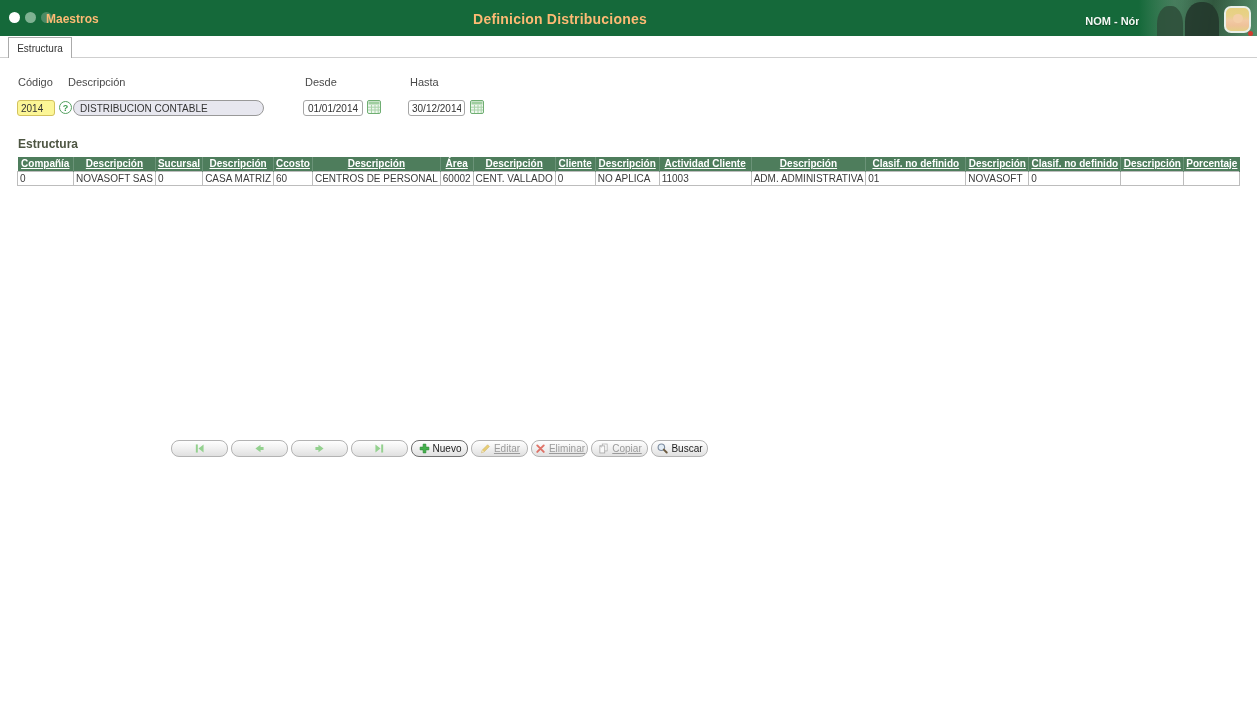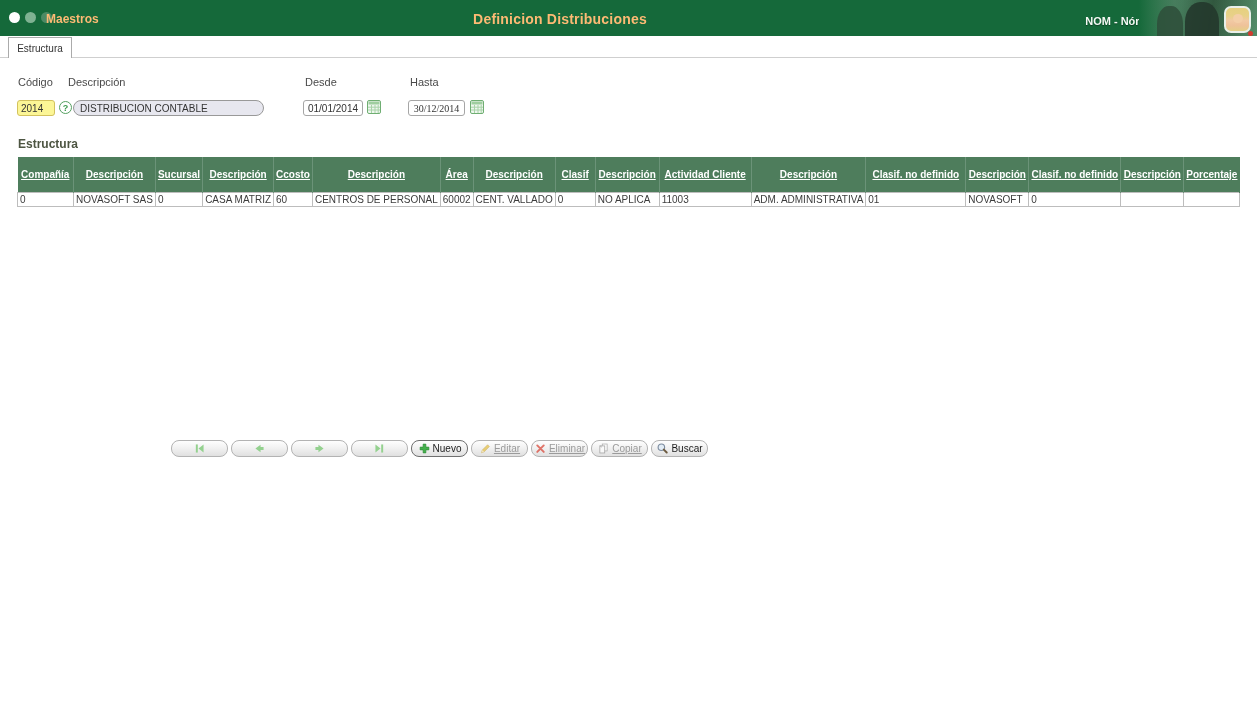--- a/index.html
+++ b/index.html
@@ -31,28 +31,28 @@
   .tab { position:absolute; left:8px; top:1px; width:64px; height:21px; background:#ffffff; border:1px solid #ababab; border-bottom:none; z-index:2;
          display:flex; align-items:center; justify-content:center; font-size:10px; color:#333; cursor:default; }
   .tab::after { content:""; position:absolute; left:0; right:0; bottom:-1px; height:2px; background:#fff; }
 
   
   .flabel { position:absolute; font-size:11px; color:#4a4a4a; }
   .finput { position:absolute; height:16px; font-family:"Liberation Sans",sans-serif; font-size:10px; color:#333; border:1px solid #a6a6a6; border-radius:3px; padding:0 3px; outline:none; background:#fff; }
   #codigo-input { left:17px; top:100px; width:38px; background:#fcf696; border:1px solid #d3c25e; }
   #descripcion-input { left:73px; top:100px; width:191px; background:#e7e7ef; border:1px solid #999; border-radius:8px; padding-left:6px; }
   #desde-input { left:303px; top:100px; width:60px; text-align:center; }
-  #hasta-input { left:408px; top:100px; width:57px; text-align:center;font-family:Liberation Serif, serif; }
+  #hasta-input { left:408px; top:100px; width:57px; text-align:center; }
   .help-icon { position:absolute; left:59px; top:101px; width:13px; height:13px; border-radius:50%; background:#fff; border:1px solid #55a061; color:#3c9a4e; font-size:9px; font-weight:bold; display:flex; align-items:center; justify-content:center; cursor:pointer; }
   .cal-icon { position:absolute; width:14px; height:14px; cursor:pointer; }
 
   
   .section-title { position:absolute; left:18px; top:137px; font-size:12px; font-weight:bold; color:#4d5542; }
   table.grid { position:absolute; left:17px; top:157px; border-collapse:collapse; table-layout:fixed; }
-  table.grid th { background:#4e7d5c; color:#ffffff; font-size:10px; font-weight:bold; text-decoration:underline; text-align:center; padding:12px 2px; height:14px; border-right:1px solid #6b9378; white-space:nowrap; overflow:hidden; cursor:pointer; }
+  table.grid th { background:#4e7d5c; color:#ffffff; font-size:10px; font-weight:bold; text-decoration:underline; text-align:center; padding:1px 2px; height:14px; border-right:1px solid #6b9378; white-space:nowrap; overflow:hidden; cursor:pointer; }
   table.grid th:last-child { border-right:1px solid #4e7d5c; }
   table.grid td { background:#ffffff; color:#3c3c3c; font-size:10px; padding:0 2px; height:14px; border:1px solid #bdbdbd; white-space:nowrap; overflow:hidden; }
   table.grid { border-bottom:1px solid #bdbdbd; }
 
   
   .toolbar { position:absolute; left:171px; top:440px; display:flex; gap:3px; }
   .tbtn { width:57px; height:17px; border:1px solid #b3b3b3; border-radius:8px;
           background:linear-gradient(180deg,#fefefe 0%, #f2f2f2 45%, #e0e0e0 100%);
           display:flex; align-items:center; justify-content:center; gap:2px;
           font-family:"Liberation Sans",sans-serif; font-size:10px; color:#1d1d1d; cursor:pointer; padding:0; }
@@ -136,21 +136,21 @@
     <thead>
         <tr id="grid-head">
           <th>Compañía</th>
           <th>Descripción</th>
           <th>Sucursal</th>
           <th>Descripción</th>
           <th>Ccosto</th>
           <th>Descripción</th>
           <th>Área</th>
           <th>Descripción</th>
-          <th>Clasif</th>
+          <th>Cliente</th>
           <th>Descripción</th>
           <th>Actividad Cliente</th>
           <th>Descripción</th>
           <th>Clasif. no definido</th>
           <th>Descripción</th>
           <th>Clasif. no definido</th>
           <th>Descripción</th>
           <th>Porcentaje</th>
         </tr>
       </thead>

